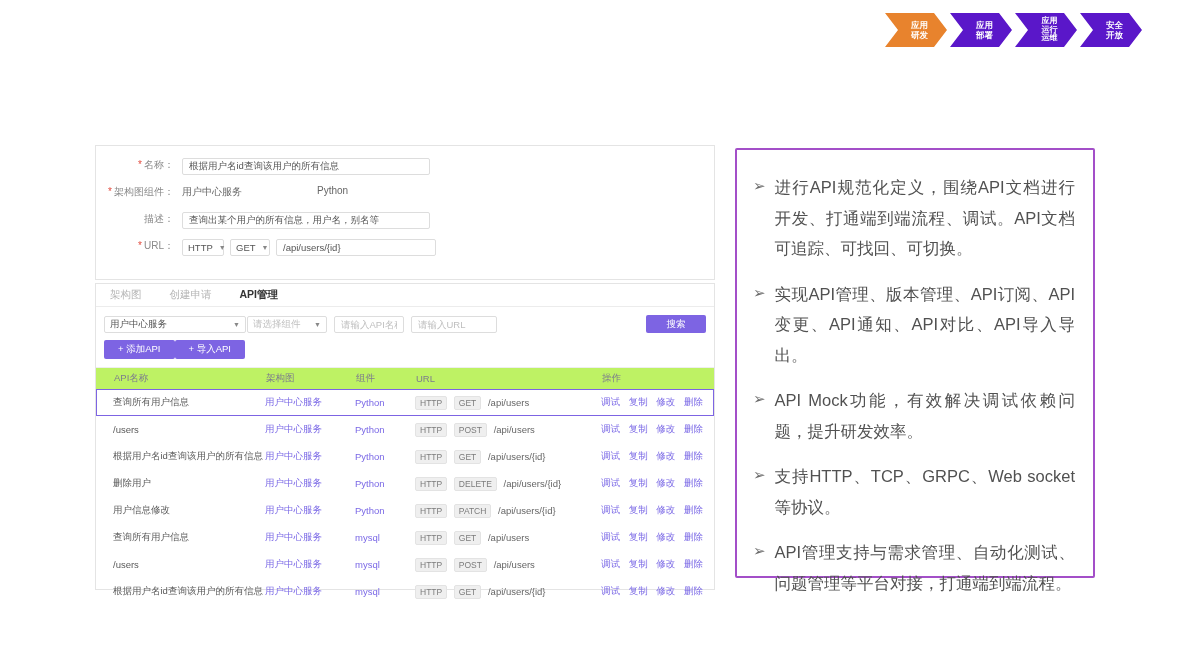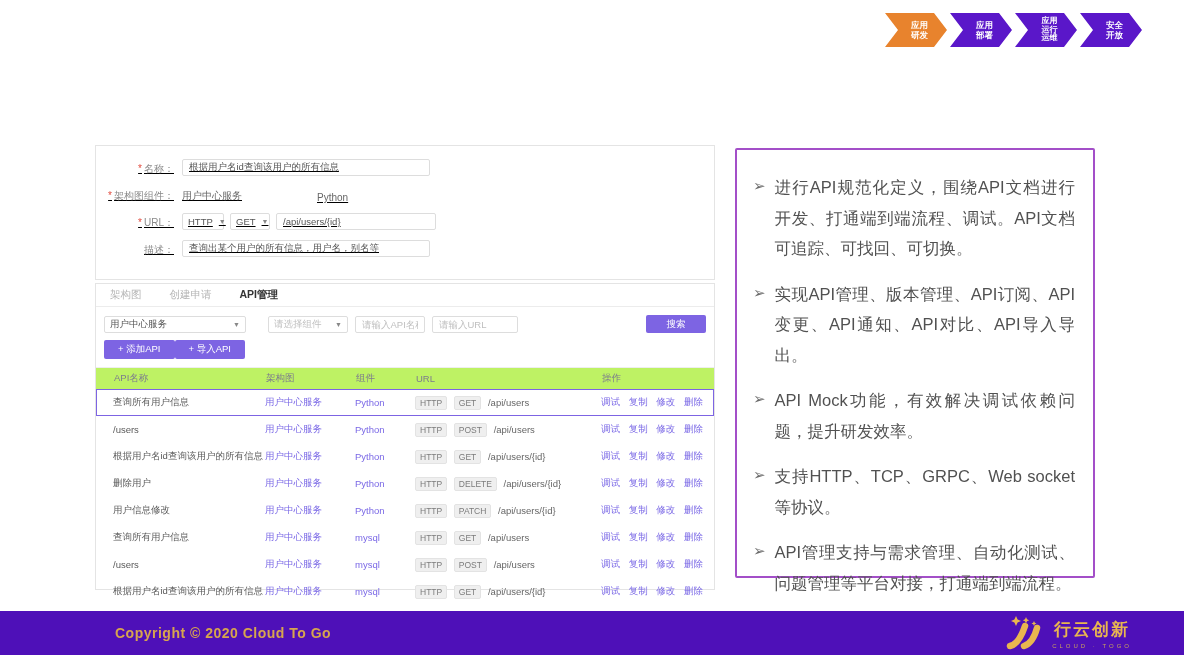--- a/index.html
+++ b/index.html
@@ -22,38 +22,38 @@
   .shot { position:absolute; left:95px; top:145px; width:620px; }
   .panel { background:#fff; border:1px solid #e4e4e4; }
   .panel-1 { height:135px; }
   .panel-2 { margin-top:3px; height:307px; }
 
   .tabs { display:flex; height:23px; border-bottom:1px solid #ececec; align-items:center; }
   .tab { font-size:10.5px; color:#b5b5b5; padding:0 14px; height:100%; display:flex; align-items:center; cursor:pointer; }
   .tab.active { color:#333; font-weight:bold; }
 
   .form-body { padding:12px 0 0 0; }
-  .form-row { display:flex; align-items:flex-end; margin:0 0 9px 0; height:18px;text-decoration:underline; }
+  .form-row { display:flex; align-items:flex-start; margin:0 0 9px 0; height:18px; }
   .form-label { width:78px; text-align:right; font-size:10px; color:#8a8a8a; margin-right:8px; flex:none; }
   .req { color:#e24c3f; margin-right:2px; font-size:10px; }
   .ui-input { height:17px; border:1px solid #ddd; border-radius:2px; font-size:9.5px; color:#555;
     padding:0 6px; font-family:inherit; background:#fff; }
   .ui-input::placeholder { color:#bfbfbf; }
   .w-name { width:248px; }
   .w-url  { width:160px; }
   .plain-val { font-size:10px; color:#666; }
   .ui-select { height:17px; border:1px solid #ddd; border-radius:2px; font-size:9.5px; color:#555;
     display:inline-flex; align-items:center; justify-content:space-between; padding:0 5px; background:#fff; }
   .ui-select .caret { color:#888; font-size:7px; margin-left:6px; }
   .mr6 { margin-right:6px; }
 
   
   .filter-row { display:flex; align-items:center; padding:8px 8px 0 8px; }
   .sel-service { width:142px; }
-  .sel-comp { width:80px; margin-left:22px; }
+  .sel-comp { width:80px; margin-left:1px; }
   .sel-comp .txt, .ph { color:#bfbfbf; }
   .inp-api { width:70px; margin-left:7px; }
   .inp-url { width:86px; margin-left:7px; }
   .btn-search { margin-left:auto; width:60px; height:18px; background:#7d64e3; color:#fff; border:none;
     border-radius:2px; font-size:9.5px; cursor:pointer; font-family:inherit; }
   .btn-row { display:flex; padding:7px 8px 6px 8px; }
   .btn-purple { background:#7d64e3; color:#fff; border:none; border-radius:2px; font-size:9.5px;
     padding:3px 14px; cursor:pointer; font-family:inherit; }
 
   .api-table { margin:2px 0 0 0; border-top:1px solid #eee; }
@@ -110,34 +110,34 @@
         <div class="form-row">
           <div class="form-label"><span class="req">*</span><span>名称：</span></div>
           <input class="ui-input w-name" value="根据用户名id查询该用户的所有信息" style="">
         </div>
         <div class="form-row">
           <div class="form-label"><span class="req">*</span><span>架构图组件：</span></div>
           <span class="plain-val" style="width:135px;">用户中心服务</span>
           <span class="plain-val">Python</span>
         </div>
         <div class="form-row">
+          <div class="form-label"><span>描述：</span></div>
+          <input class="ui-input w-name" value="查询出某个用户的所有信息，用户名，别名等" style="">
+        </div>
+        <div class="form-row">
           <div class="form-label"><span class="req">*</span><span>URL：</span></div>
           <div class="ui-select mr6" style="width:42px;">
               <span class="txt">HTTP</span>
               <span class="caret">▼</span>
             </div>
           <div class="ui-select mr6" style="width:40px;">
               <span class="txt">GET</span>
               <span class="caret">▼</span>
             </div>
           <input class="ui-input w-url" value="/api/users/{id}" style="">
-        </div>
-        <div class="form-row">
-          <div class="form-label"><span>描述：</span></div>
-          <input class="ui-input w-name" value="查询出某个用户的所有信息，用户名，别名等" style="">
         </div>
       </div>
     </div>
 
     <div class="panel panel-2">
       <div class="tabs">
 
       <div class="tab">架构图</div>
           <div class="tab">创建申请</div>
           <div class="tab active">API管理</div>
@@ -322,30 +322,14 @@
       <div class="bullet">
       <span class="marker">➢</span>
       <span>支持HTTP、TCP、GRPC、Web socket等协议。</span>
     </div>
       <div class="bullet">
       <span class="marker">➢</span>
       <span>API管理支持与需求管理、自动化测试、问题管理等平台对接，打通端到端流程。</span>
     </div>
     </div>
 
-  <div class="footer">
-    <div class="copyright">Copyright © 2020 Cloud To Go</div>
-    <div class="logo">
-      <svg width="40" height="36" viewBox="0 0 40 36">
-        <path d="M6 31 Q15 29 21 11" stroke="#e9b64f" stroke-width="6.5" fill="none" stroke-linecap="round"></path>
-        <path d="M20 31 Q29 28 33 13" stroke="#e9b64f" stroke-width="6.5" fill="none" stroke-linecap="round"></path>
-        <path d="M12 1 l1.6 3.4 3.4 1.6 -3.4 1.6 -1.6 3.4 -1.6 -3.4 -3.4 -1.6 3.4 -1.6 z" fill="#e9b64f"></path>
-        <path d="M22 2 l1 2.2 2.2 1 -2.2 1 -1 2.2 -1 -2.2 -2.2 -1 2.2 -1 z" fill="#e9b64f"></path>
-        <path d="M30 6 l0.8 1.7 1.7 0.8 -1.7 0.8 -0.8 1.7 -0.8 -1.7 -1.7 -0.8 1.7 -0.8 z" fill="#e9b64f"></path>
-      </svg>
-      <div class="logo-text">
-        <span class="logo-title">行云创新</span>
-        <span class="logo-sub">CLOUD · TOGO</span>
-      </div>
-    </div>
-  </div>
 
 </div>
 
 </body></html>

